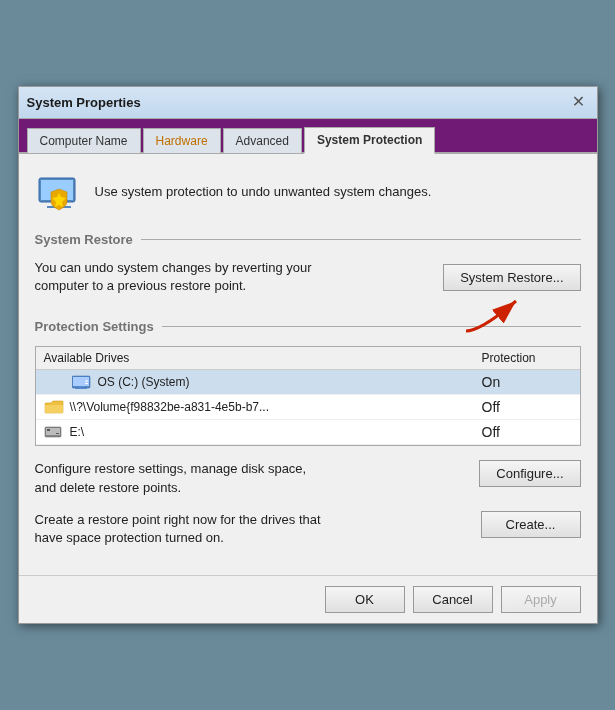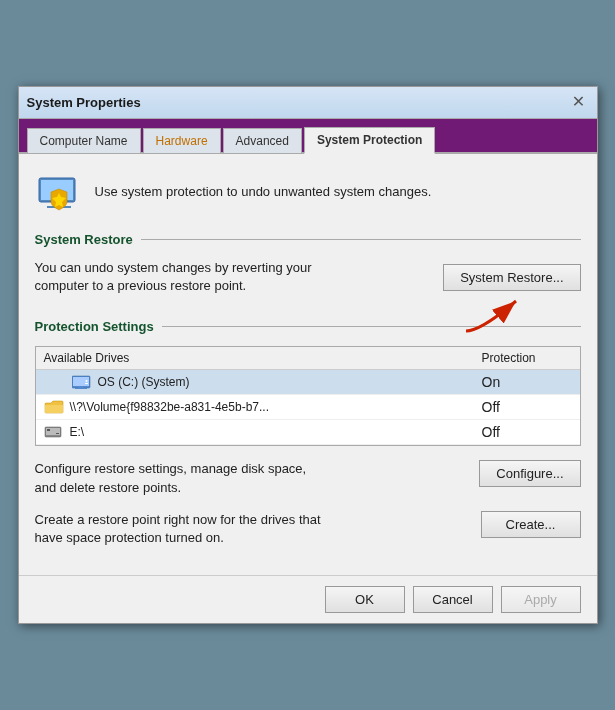--- a/index.html
+++ b/index.html
@@ -93,21 +93,21 @@
       color: #222;
     }
     .section-header {
       display: flex;
       align-items: center;
       margin-bottom: 12px;
     }
     .section-label {
       font-size: 13px;
       font-weight: 600;
-      color: #14532d;
+      color: #737373;
       margin-right: 8px;
       white-space: nowrap;
     }
     .section-line {
       flex: 1;
       height: 1px;
       background: #aaa;
     }
     .restore-row {
       display: flex;

